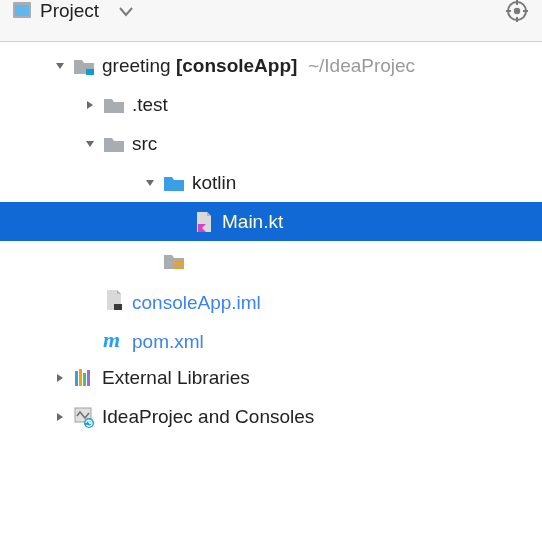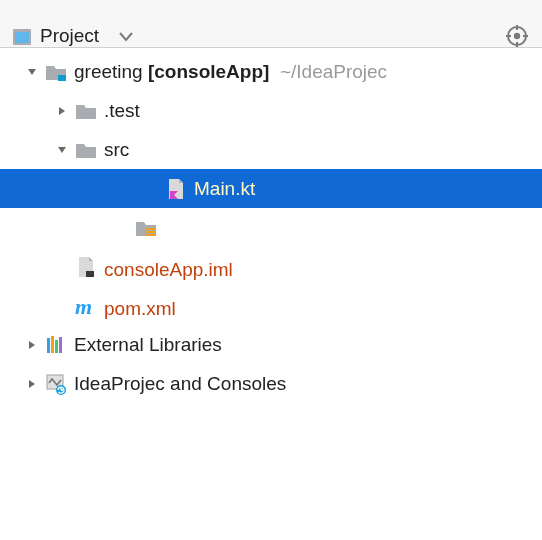--- a/index.html
+++ b/index.html
@@ -7,22 +7,22 @@
     margin: 0; padding: 0;
     width: 542px; height: 540px;
     font-family: -apple-system, BlinkMacSystemFont, "Segoe UI", Arial, sans-serif;
     font-size: 19px;
     background: #fff;
     color: #222;
     overflow: hidden;
   }
   .header {
     display: flex;
-    align-items: flex-end;
-    height: 48px;
+    align-items: flex-start;
+    height: 42px;
     border-bottom: 1px solid #d0d0d0;
     background: #f7f7f7;
     padding: 0 8px;
   }
   .header .hicon {
     width: 20px; height: 20px;
     margin: 0 8px 0 4px;
   }
   .header .title {
     font-size: 19px;
@@ -39,20 +39,21 @@
     margin-right: 6px;
   }
   .tree {
     padding-top: 4px;
   }
   .row {
     display: flex;
     align-items: center;
     height: 39px;
     white-space: nowrap;
+    padding-left: 28px;
   }
   .row.selected {
     background: #1169d6;
     color: #fef9c3;
   }
   .arrow {
     width: 24px;
     display: inline-flex;
     justify-content: center;
     align-items: center;
@@ -70,21 +71,21 @@
     width: 24px; height: 24px;
     display: inline-flex;
     align-items: center;
     justify-content: center;
     margin-right: 6px;
     flex-shrink: 0;
   }
   .label { }
   .bold { font-weight: 600; }
   .muted { color: #9a9a9a; }
-  .green-text { color: #c2410c; margin-top: 7px; }
+  .green-text { color: #3b82f6; margin-top: 7px; }
   
   .folder-gray { fill: #a9adb2; }
   .folder-blue { fill: #3a9ee6; }
   .folder-module .base { fill:#a9adb2; }
   .folder-module .corner { fill:#0f9cd6; }
   .res-overlay { fill:#f0a020; }
   .pom-m { fill:#2aa0f0; font-weight:700; font-style:italic; font-size:22px; font-family:Georgia, serif;}
   .scratch-badge { fill:#14a0d8; }
 </style>
 </head>
@@ -162,20 +163,34 @@
     </span>
     <span class="nicon">
       <svg viewBox="0 0 24 24" width="24" height="24">
           <path class="folder-gray" d="M2 6 h8 l2 3 h10 v11 h-20 z"></path>
         </svg>
     </span>
     <span class="label">src</span>
   </div>
 
 
+  <div class="row">
+    <span class="indent lvl3"></span>
+    <span class="arrow">
+      <svg width="12" height="12" viewBox="0 0 12 12">
+          <path d="M2 3 L10 3 L6 9 Z" fill="#6b6b6b"></path>
+        </svg>
+    </span>
+    <span class="nicon">
+      <svg viewBox="0 0 24 24" width="24" height="24">
+          <path class="folder-blue" d="M2 6 h8 l2 3 h10 v11 h-20 z"></path>
+        </svg>
+    </span>
+    <span class="label">kotlin</span>
+  </div>
 
   <div class="row selected">
     <span class="indent lvl4"></span>
     <span class="noarrow"></span>
     <span class="nicon">
       <svg viewBox="0 0 24 24" width="24" height="24">
         <path d="M5 2 h10 l4 4 v16 h-14 z" fill="#d9d9d9"></path>
         <path d="M15 2 v4 h4 z" fill="#b5b5b5"></path>
         <path d="M6 22 L6 14 L14 14 L10 18 L14 22 Z" fill="#d842c8"></path>
       </svg>

